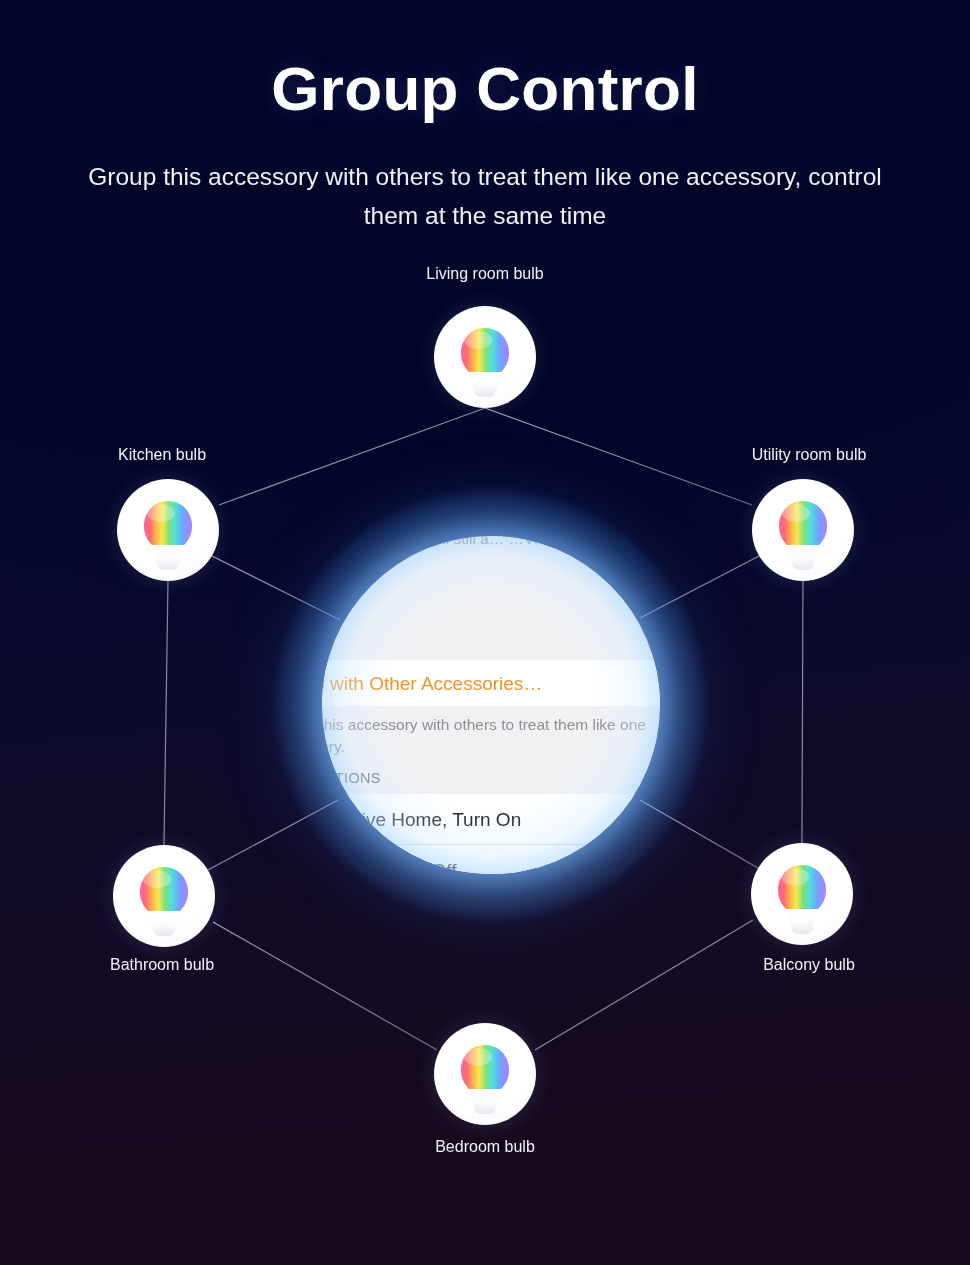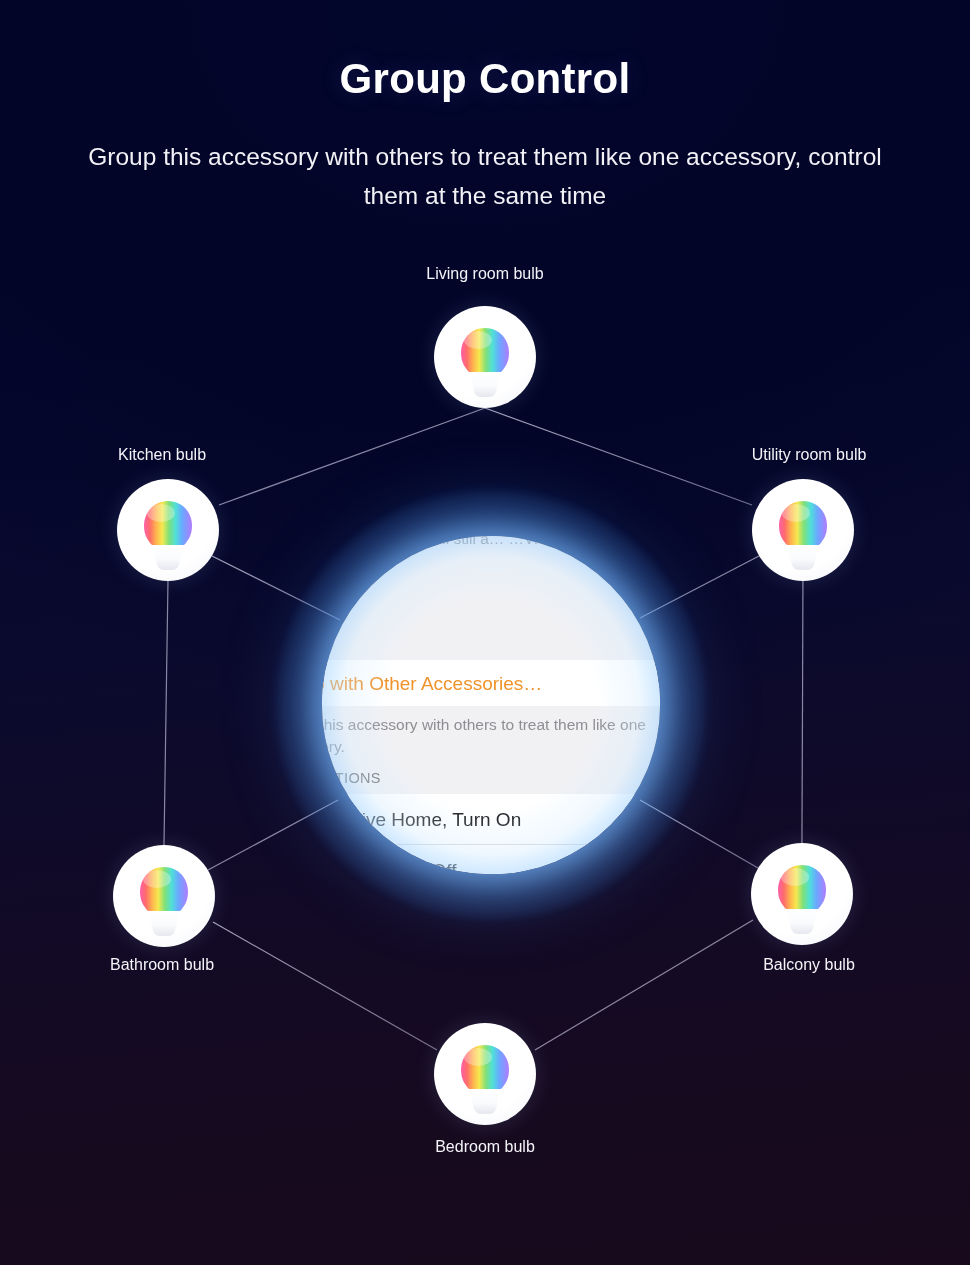--- a/index.html
+++ b/index.html
@@ -11,21 +11,21 @@
   body{
     position:relative;
     background:
       radial-gradient(ellipse 120% 70% at 50% 0%, #03062c 0%, #020527 45%, rgba(2,5,39,0) 80%),
       linear-gradient(175deg, #000522 0%, #040630 26%, #0a0a2e 48%, #120a26 70%, #160a1f 86%, #18091c 100%);
   }
 
   
   .header{ position:absolute; left:0; top:0; width:970px; text-align:center; }
   .title{
-    font-size:42px; font-weight:bold; color:#ffffff;
+    font-size:62px; font-weight:bold; color:#ffffff;
     letter-spacing:.3px; line-height:1; margin-top:58px;
     text-shadow:0 0 22px rgba(120,140,255,.18);
   }
   .subtitle{
     margin-top:38px;
     font-size:24.5px; color:#f2f1f6; line-height:1.58;
     font-weight:400; padding:0 80px;
   }
 
   

